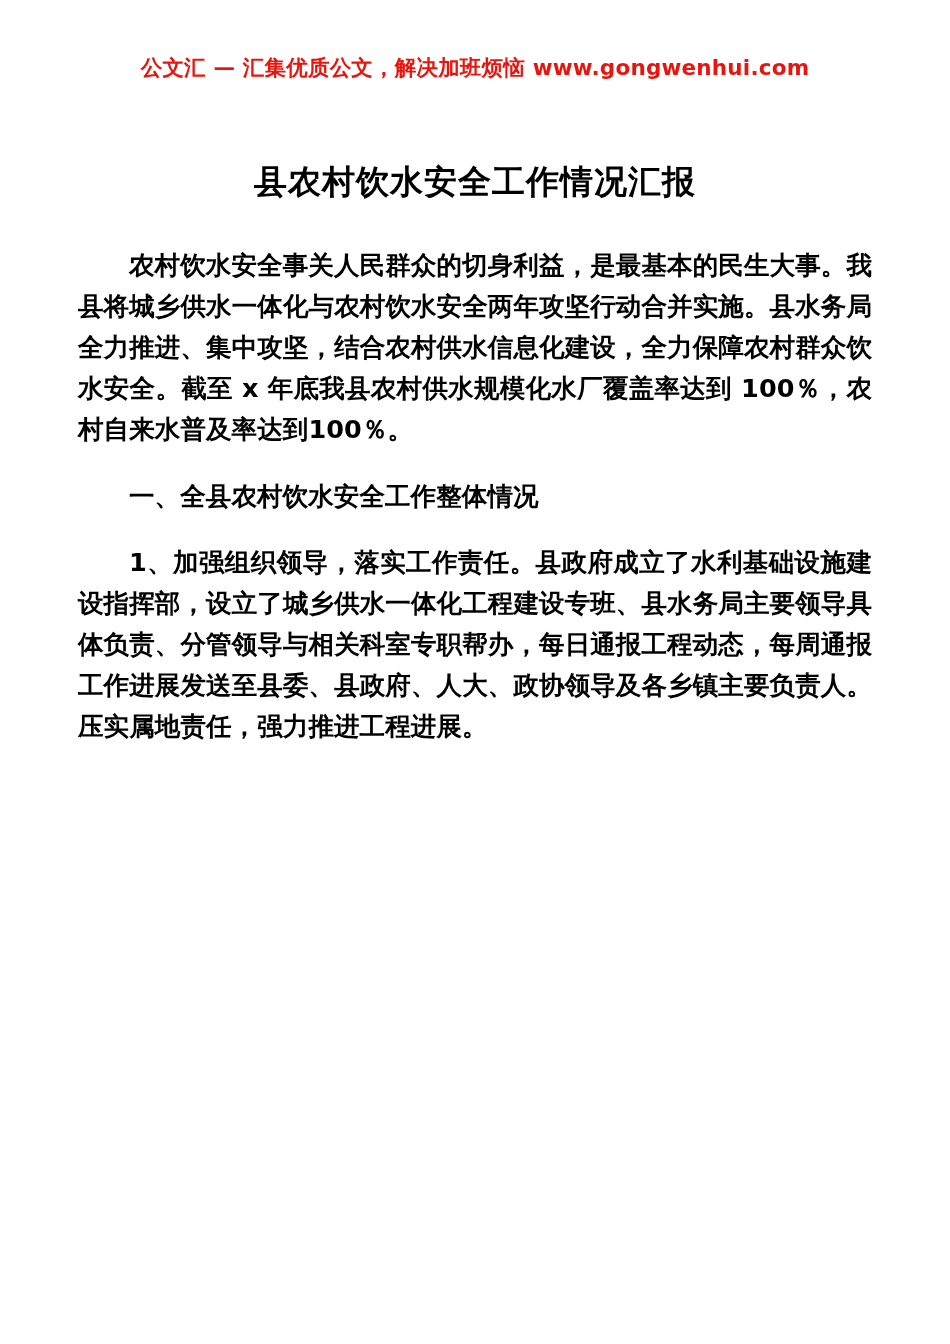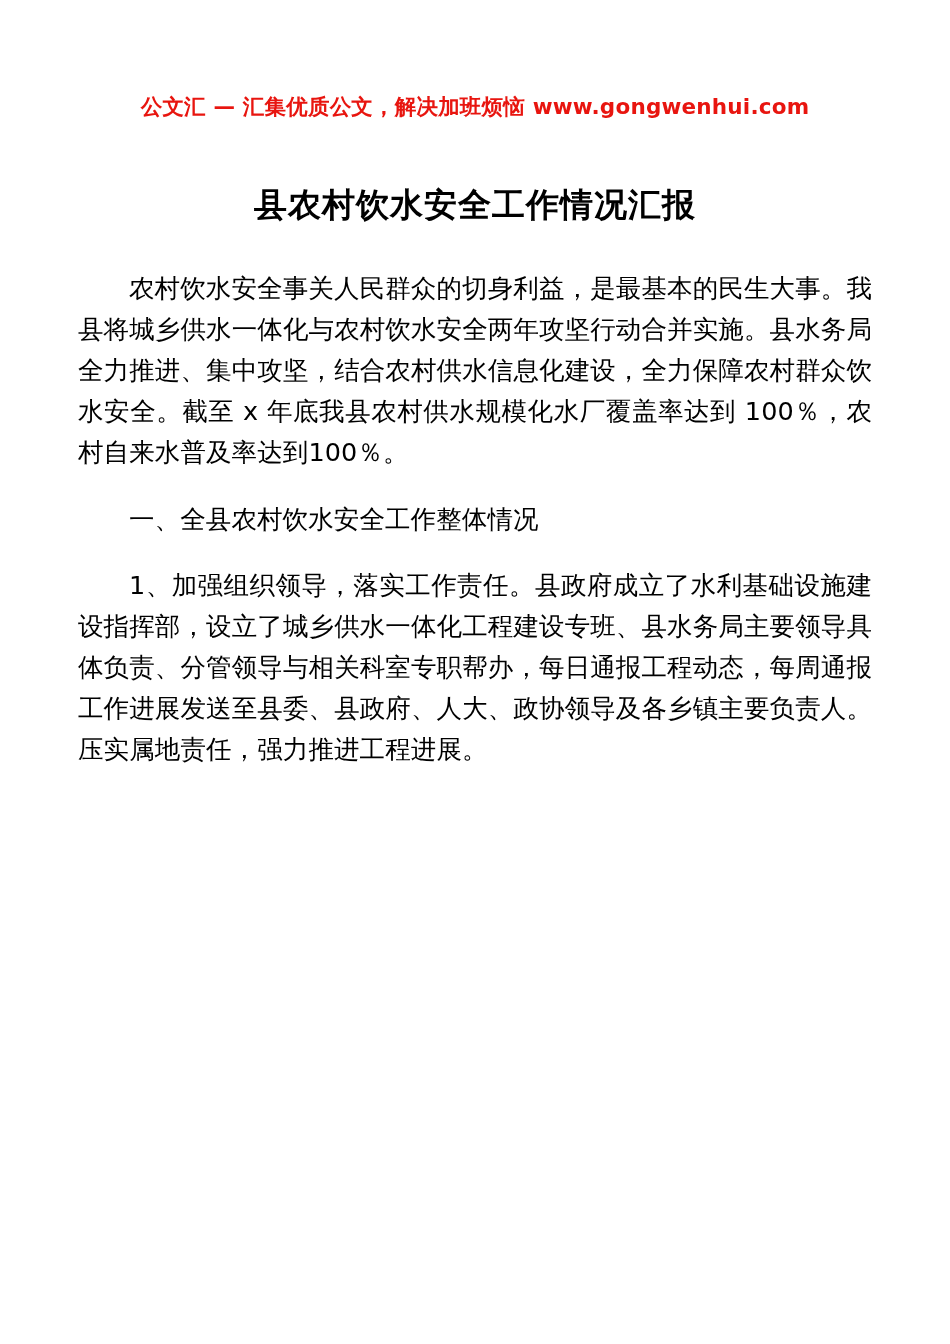--- a/index.html
+++ b/index.html
@@ -15,47 +15,47 @@
     overflow: hidden;
   }
   .page {
     position: relative;
     width: 950px;
     height: 1344px;
     box-sizing: border-box;
     padding: 0 78px;
   }
   .watermark {
-    margin-top: 92px;
+    margin-top: 53px;
     text-align: center;
     color: #e8150f;
     font-size: 21.5px;
     font-weight: bold;
     letter-spacing: 0.2px;
     white-space: nowrap;
   }
   .doc-title {
-    margin-top: 62px;
+    margin-top: 78px;
     text-align: center;
     font-size: 33px;
     font-weight: bold;
     letter-spacing: 1px;
     color: #000;
   }
   .body-text {
     margin-top: 40px;
   }
   .para {
     font-size: 25.5px;
     line-height: 41px;
     text-align: justify;
     text-justify: inter-ideograph;
     text-indent: 2em;
     letter-spacing: 0.1px;
-    font-weight: 400;
+    font-weight: 700;
   }
   .para + .para {
     margin-top: 17px;
   }
 </style>
 </head>
 <body>
 
 <div class="page">
 

